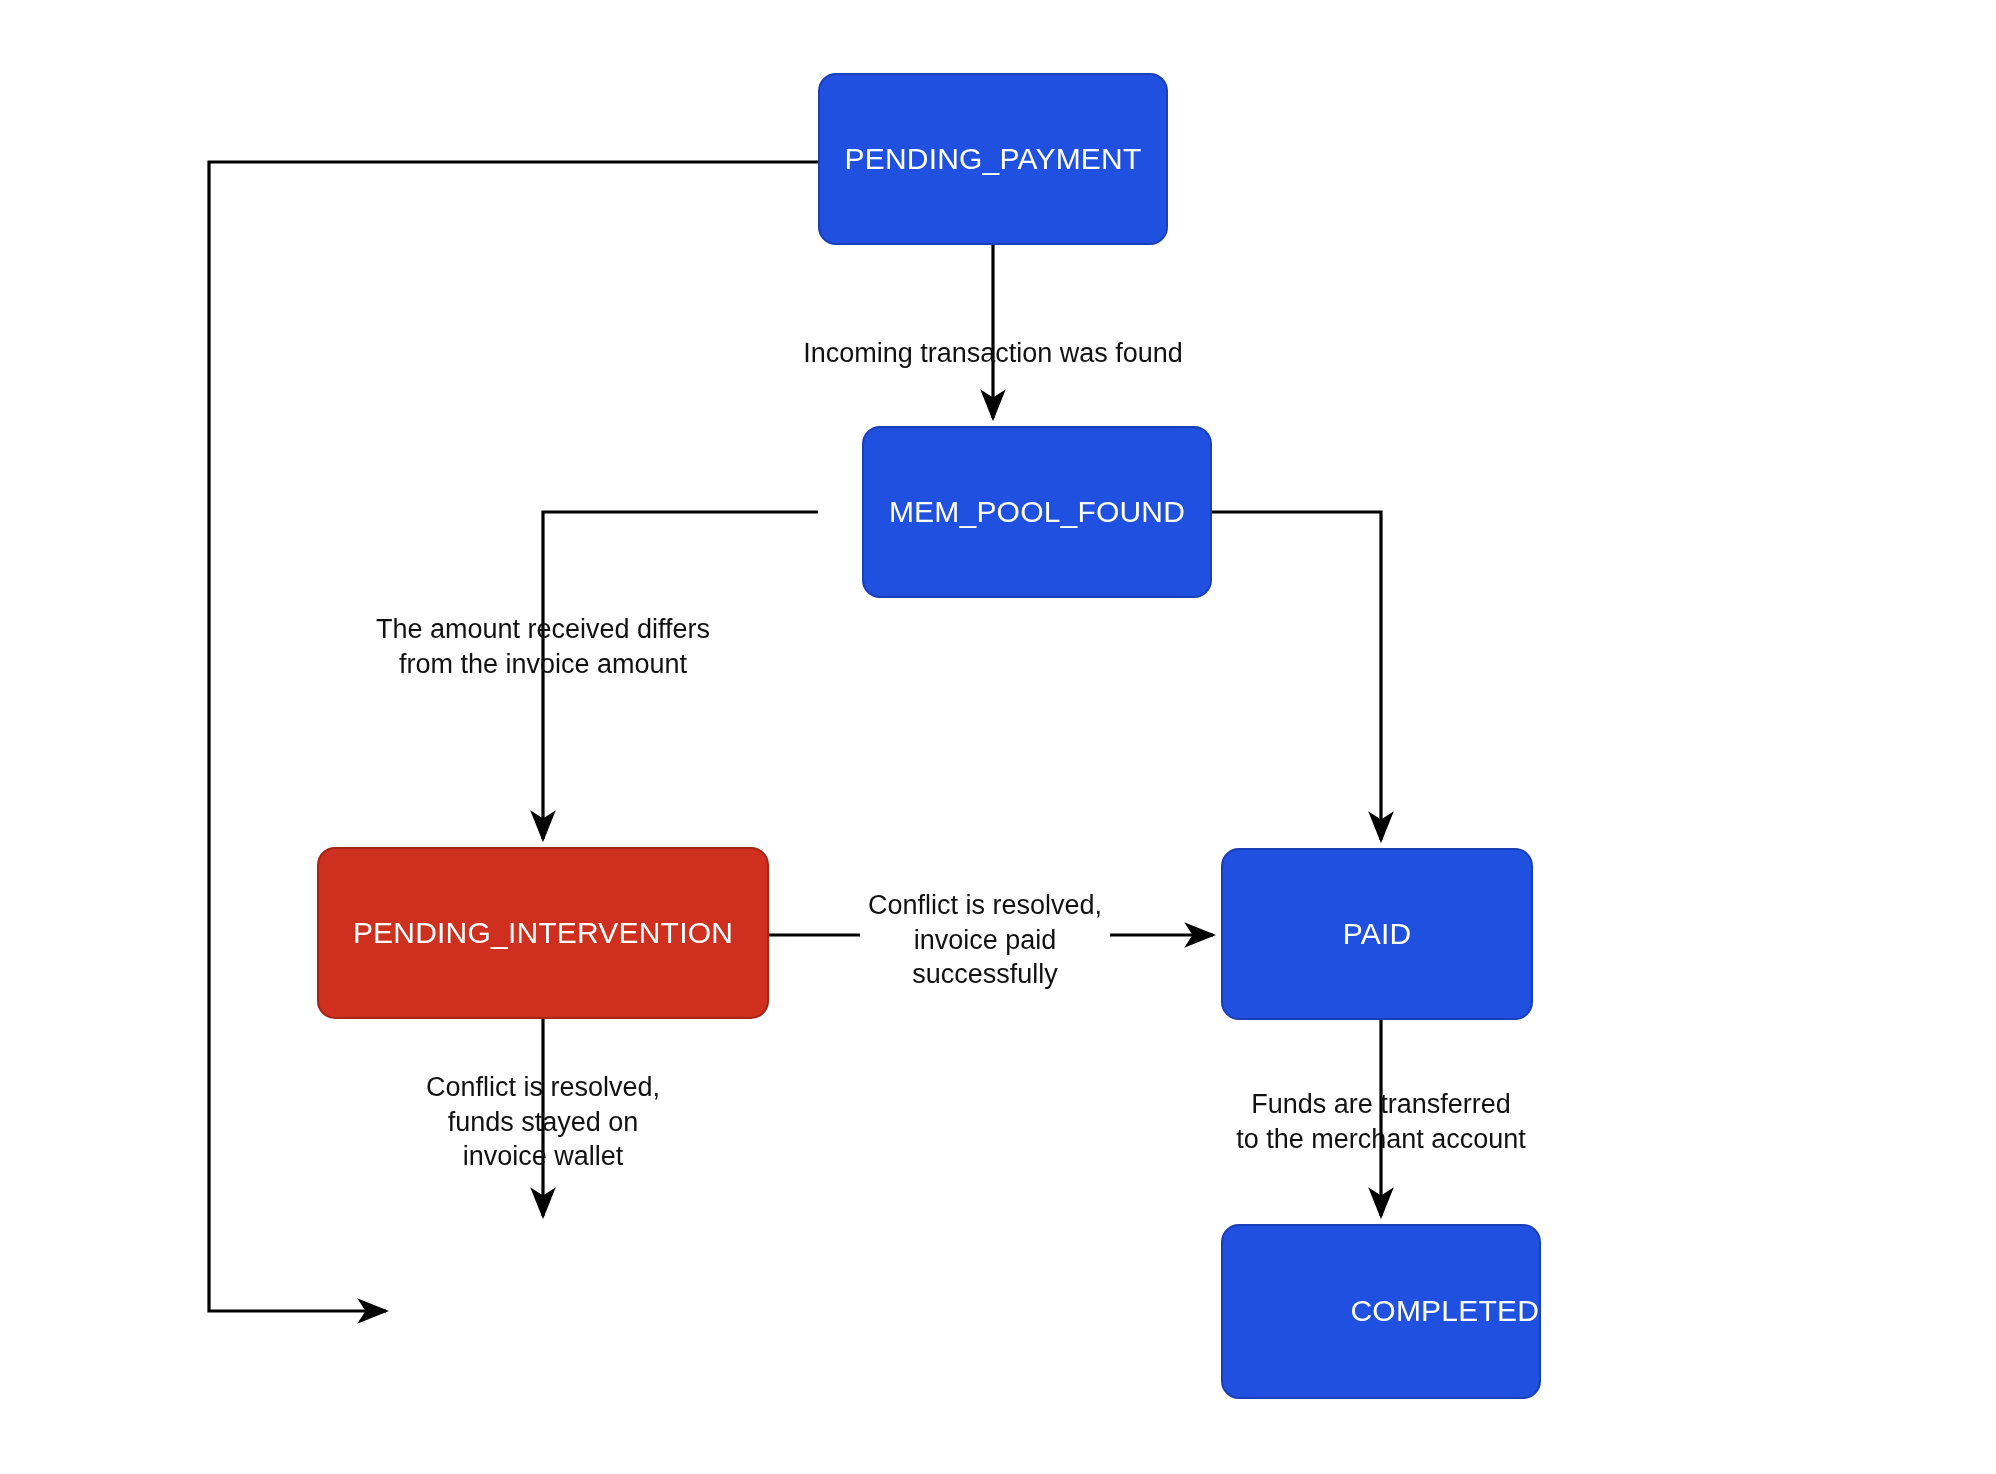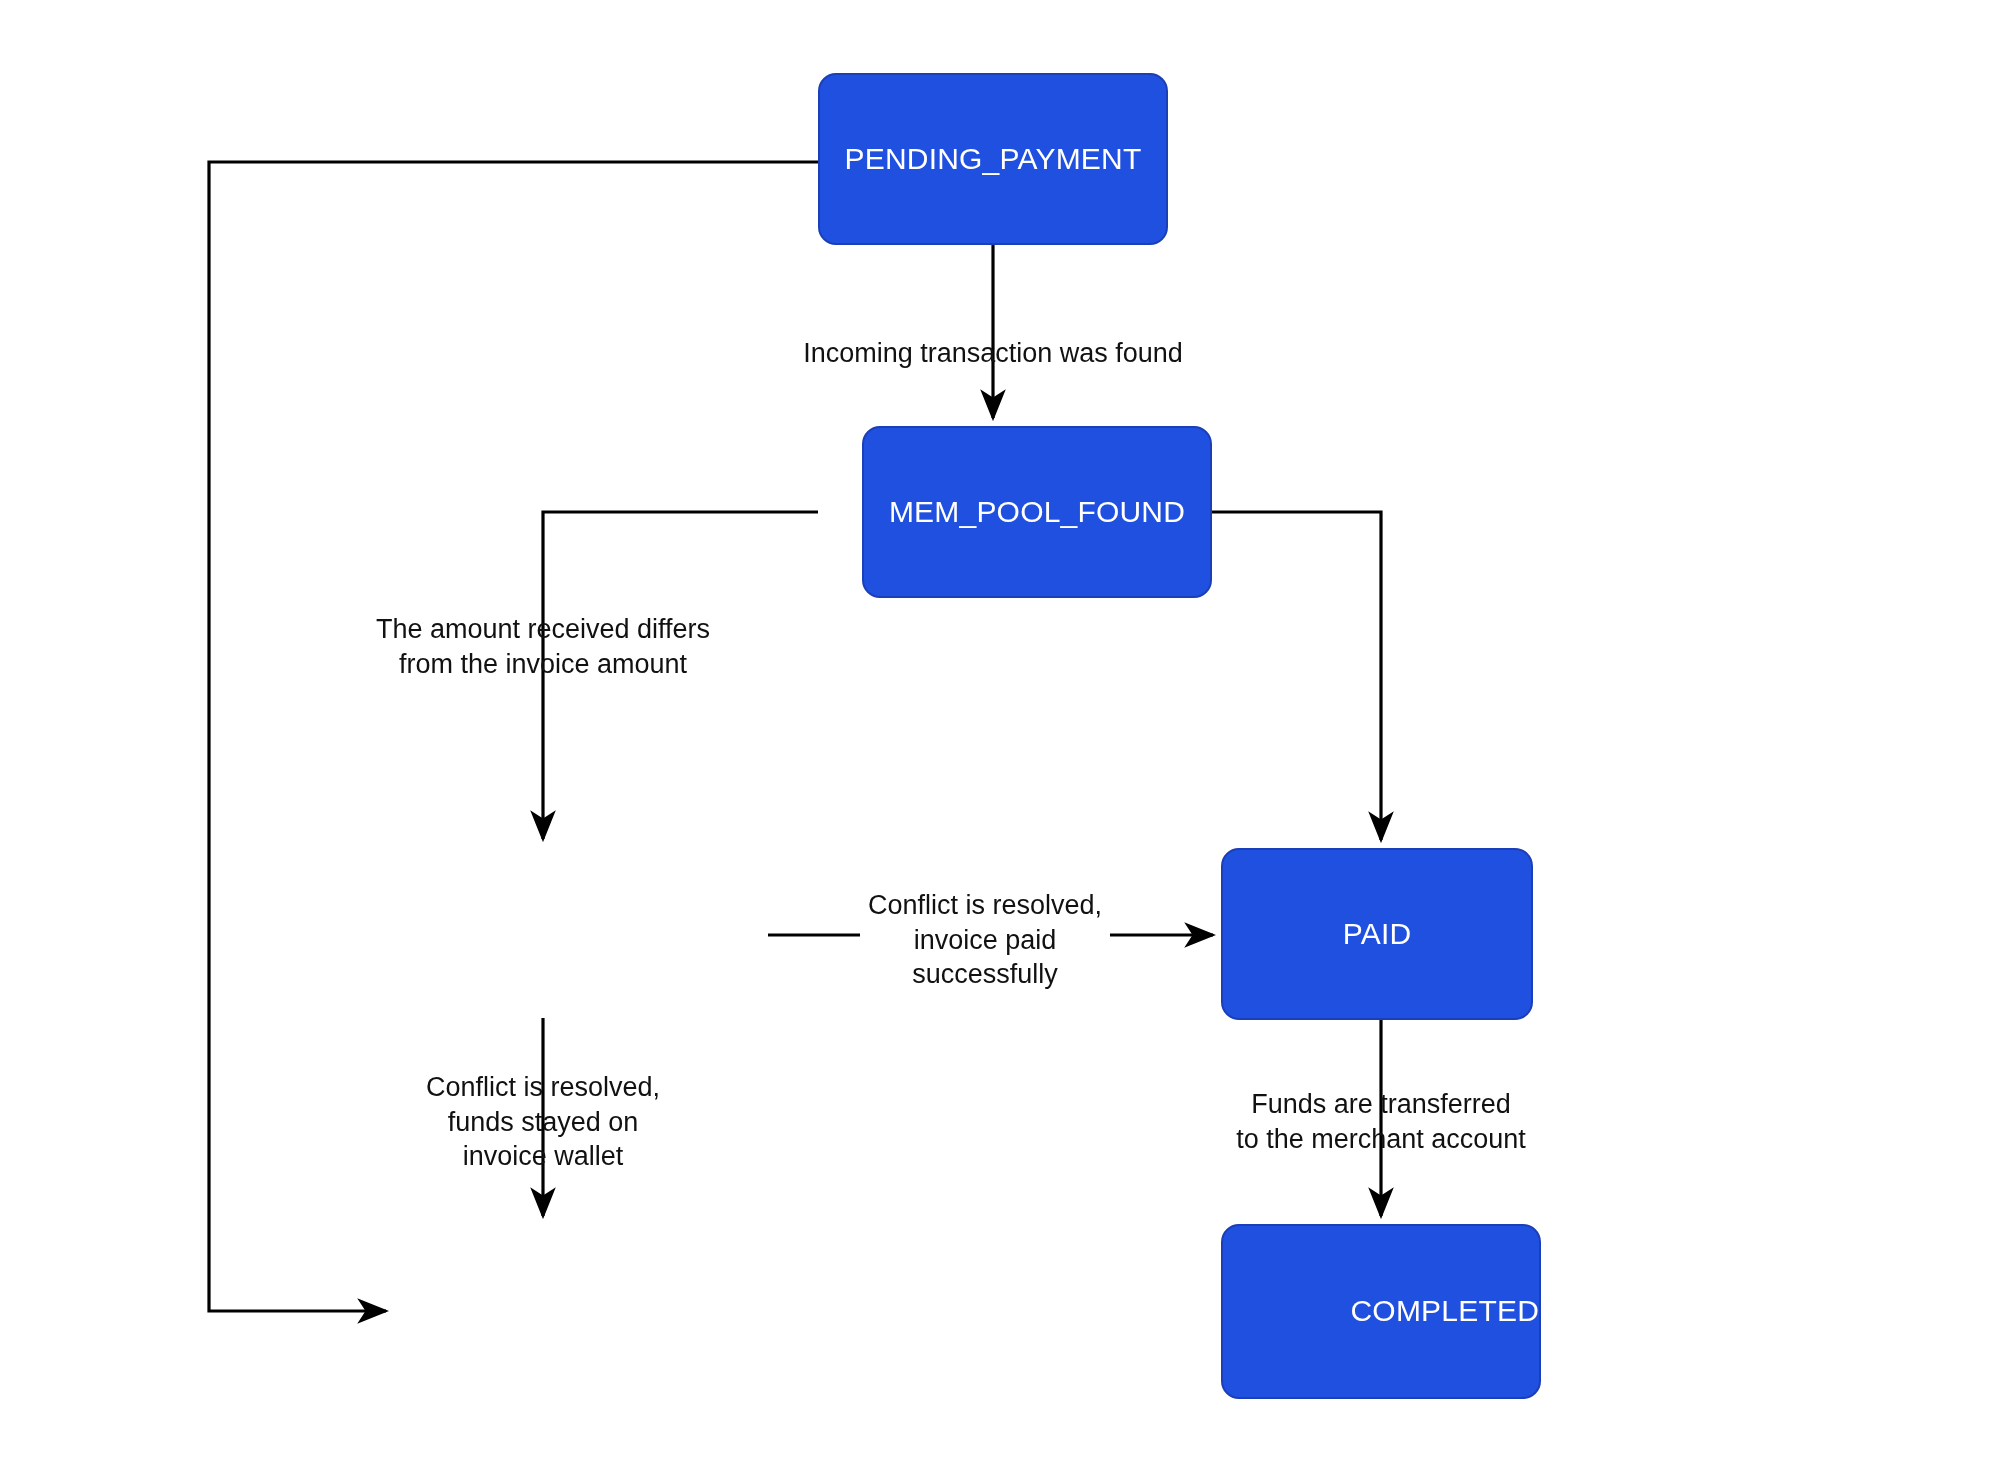--- a/index.html
+++ b/index.html
@@ -95,20 +95,23 @@
   </svg>
 
   <div class="node node-blue" style="left:818px; top:73px; width:350px; height:172px;">
     <span>PENDING_PAYMENT</span>
   </div>
 
   <div class="node node-blue" style="left:818px; top:426px; width:350px; height:172px;margin-left:44px;">
     <span>MEM_POOL_FOUND</span>
   </div>
 
+  <div class="node node-red" style="left:317px; top:847px; width:452px; height:172px;">
+    <span>PENDING_INTERVENTION</span>
+  </div>
 
   <div class="node node-blue" style="left:1221px; top:848px; width:312px; height:172px;">
     <span>PAID</span>
   </div>
 
 
   <div class="node node-blue" style="left:1221px; top:1224px; width:320px; height:175px;justify-content:flex-end;">
     <span>COMPLETED</span>
   </div>
 

